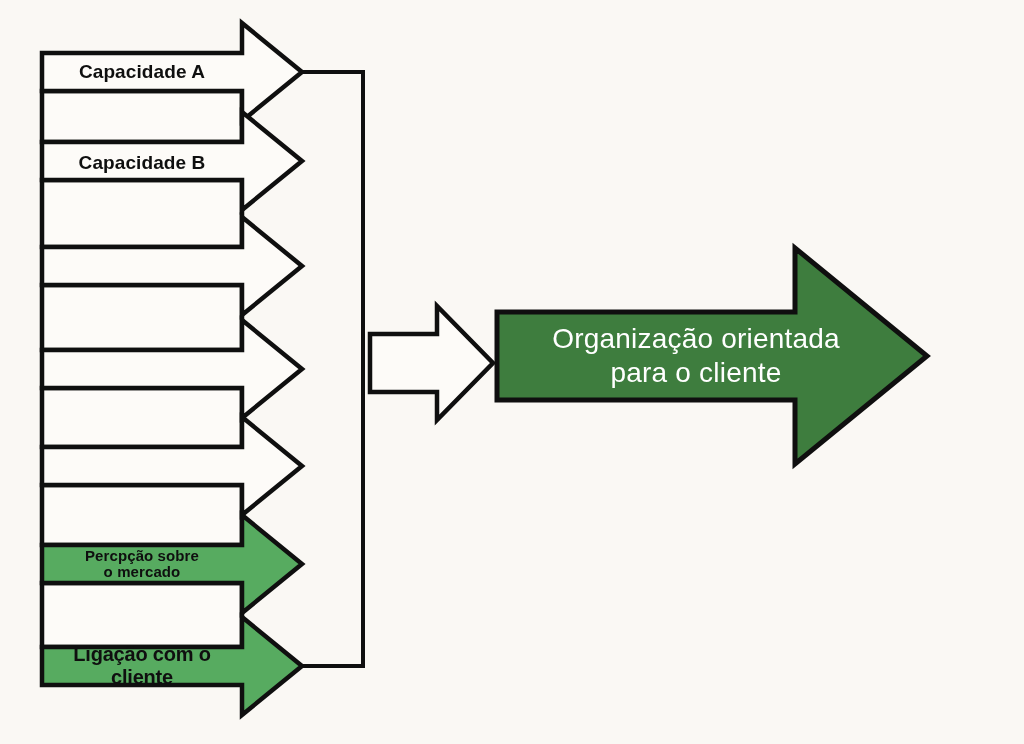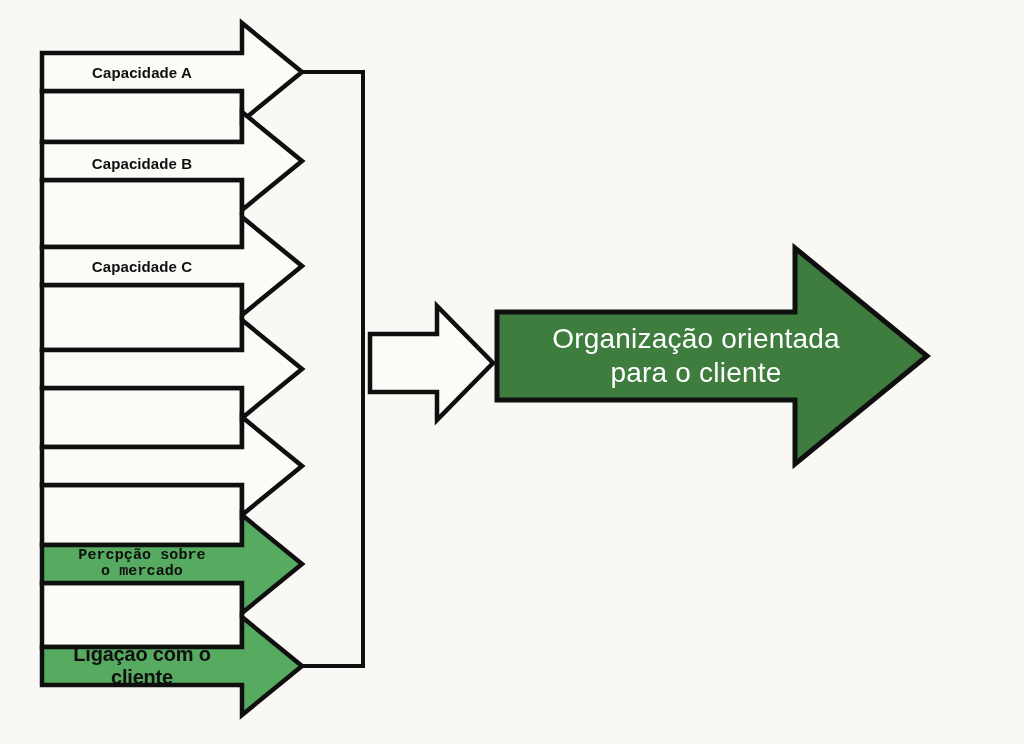--- a/index.html
+++ b/index.html
@@ -33,26 +33,25 @@
     width: 200px;
     height: 38px;
     display: flex;
     align-items: center;
     justify-content: center;
     text-align: center;
     font-weight: 700;
     color: #0F0F0F;
     letter-spacing: 0.1px;
   }
-  .cap { font-size: 15px; }
+  .cap { font-size: 19px; }
   .two-line {
     flex-direction: column;
     font-size: 15px;
     line-height: 16px;
-    font-family: Liberation Mono, monospace;
   }
   .lig { font-size: 20px; letter-spacing: -0.2px; }
   .outcome-label {
     position: absolute;
     left: 500px;
     top: 310px;
     width: 392px;
     height: 92px;
     display: flex;
     flex-direction: column;
@@ -91,21 +90,20 @@
 
     <path d="M302,72 L363,72 L363,666 L302,666" class="bracket"></path>
 
     <polygon points="370,334 437,334 437,306 493,363 437,420 437,392 370,392" class="shape-outline" fill="#FDFBF8"></polygon>
 
     <polygon points="497,312 795,312 795,248 927,356 795,464 795,400 497,400" class="big-outline" fill="#3E7D3E"></polygon>
   </svg>
 
   <div class="label cap" style="top:53px">Capacidade A</div>
   <div class="label cap" style="top:144px">Capacidade B</div>
-  <div class="label cap" style="top:247px">Capacidade C</div>
 
   <div class="label two-line" style="top:545px">
     <span>Percpção sobre</span>
     <span>o mercado</span>
   </div>
   <div class="label lig" style="top:647px">
     <span>Ligação com o cliente</span>
   </div>
 
   <div class="outcome-label">

